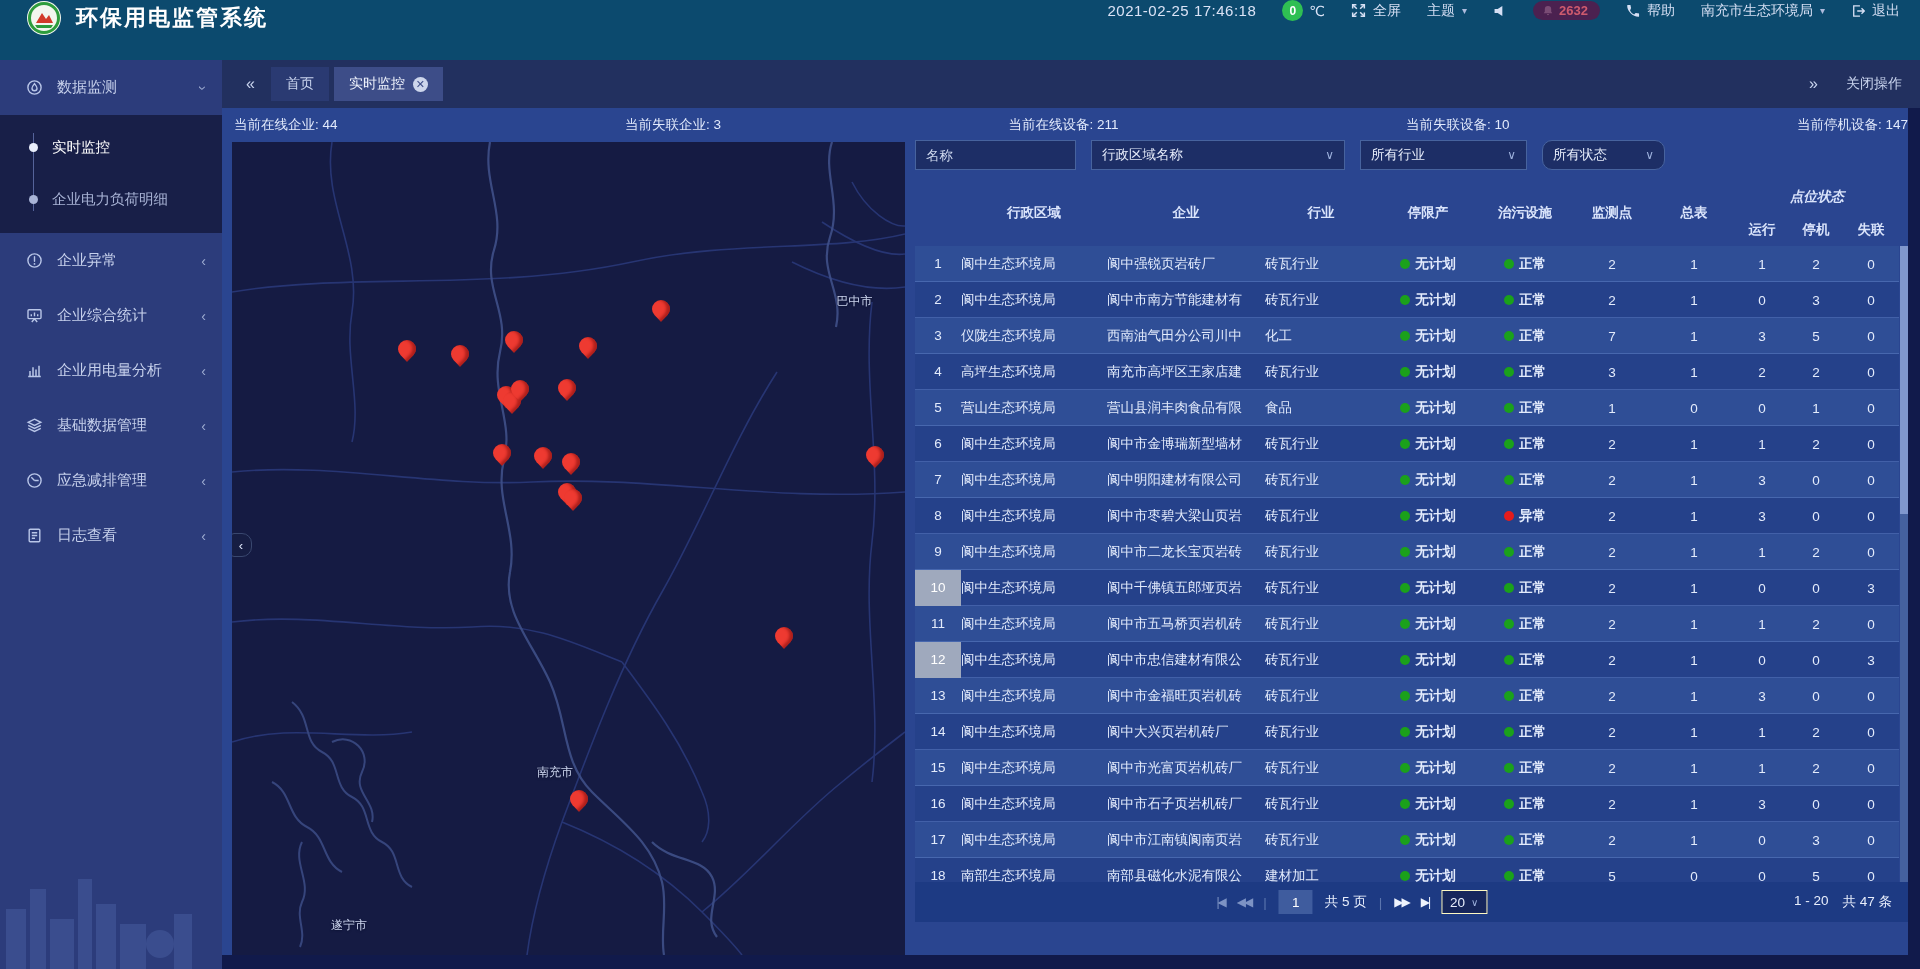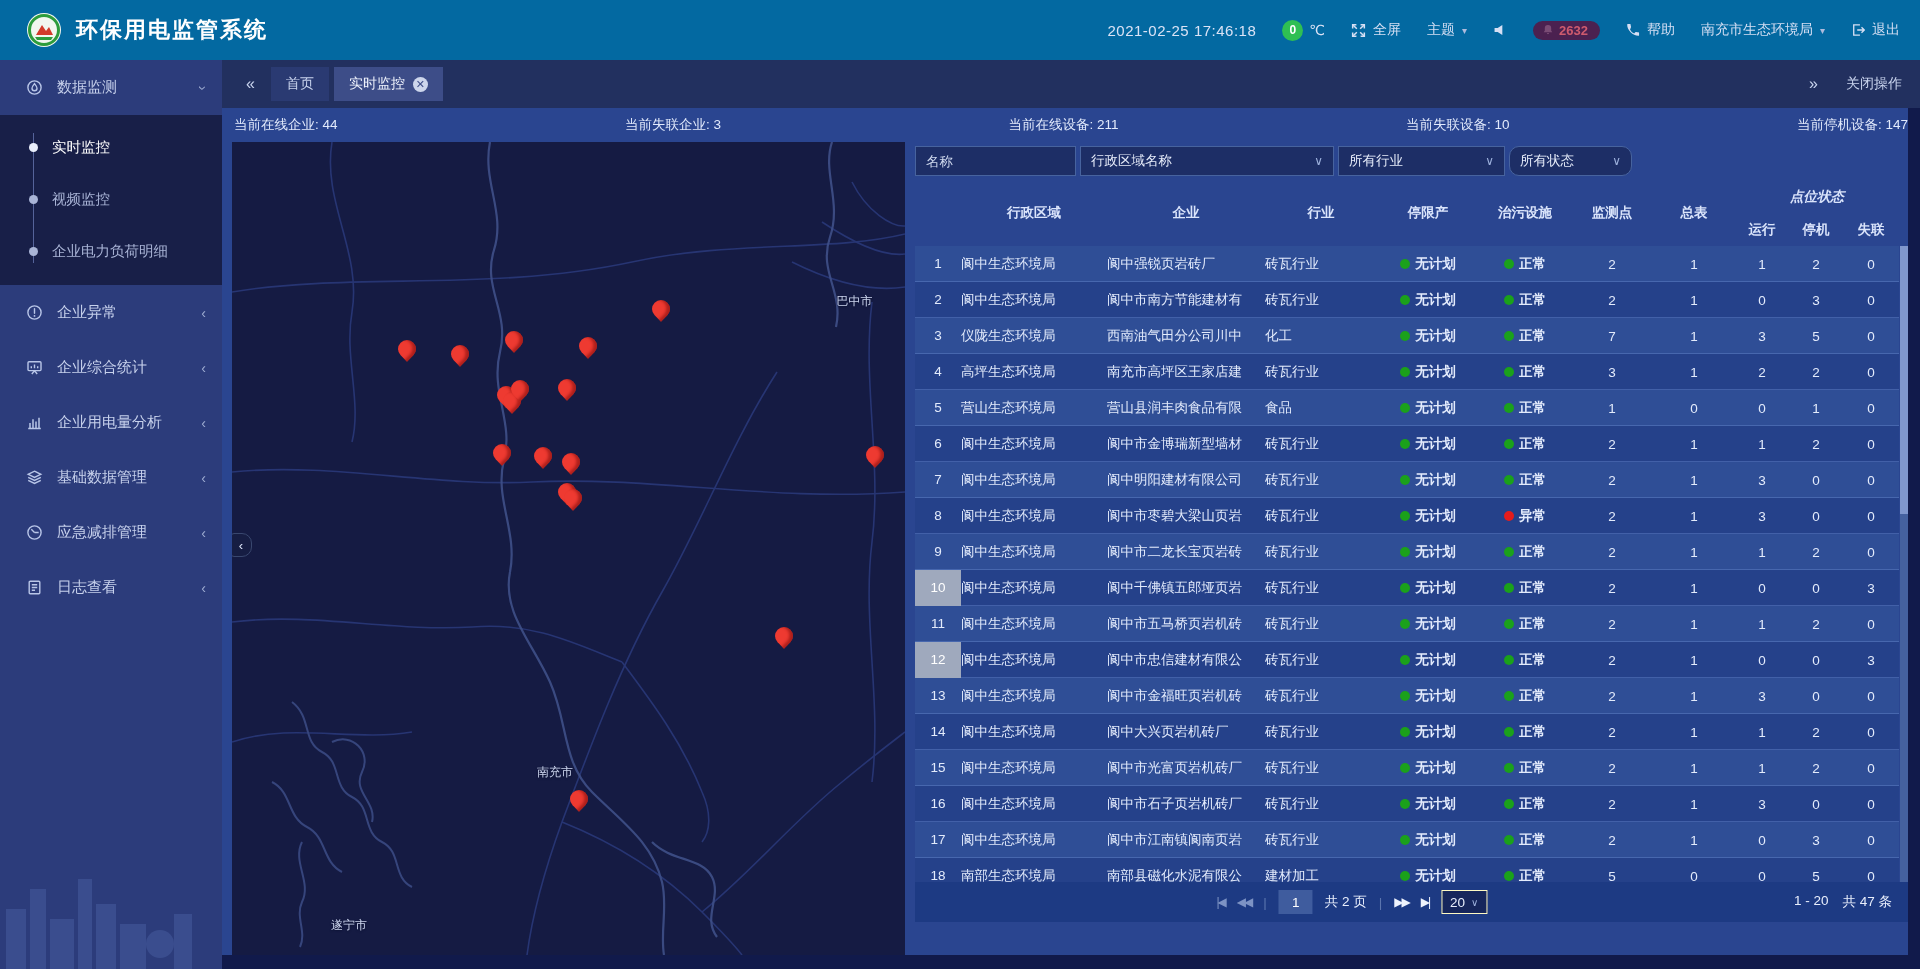--- a/index.html
+++ b/index.html
@@ -1,21 +1,21 @@
 <!DOCTYPE html>
 <html><head>
 <meta charset="utf-8">
 <style>
   * { margin:0; padding:0; box-sizing:border-box; }
   html,body { width:1920px; height:969px; overflow:hidden; }
   body { font-family:"Liberation Sans","DejaVu Sans",sans-serif; background:#111a4b; color:#dfe9fb; }
   .app { width:1920px; height:969px; display:flex; flex-direction:column; }
 
   
-  .hdr { height:60px; background:#0369a1; display:flex; align-items:center; padding:0 20px 0 26px; flex:none; }
+  .hdr { height:60px; background:#0c4a6e; display:flex; align-items:flex-start; padding:0 20px 0 26px; flex:none; }
   .brand { display:flex; align-items:center; gap:14px; }
   .logo { width:36px; height:36px; flex:none; }
   .title { font-size:22px; font-weight:bold; color:#ffffff; letter-spacing:2px; }
   .hdr-right { margin-left:auto; display:flex; align-items:center; gap:26px; font-size:14px; color:#dbe3f6; }
   .clock { font-size:15px; letter-spacing:.5px; }
   .temp { display:flex; align-items:center; gap:6px; }
   .temp-circle { width:21px; height:21px; border-radius:50%; background:#2fbf53; color:#fff; font-size:12px; font-weight:bold; display:flex; align-items:center; justify-content:center; }
   .hbtn { display:flex; align-items:center; gap:7px; cursor:pointer; color:#d6dff4; }
   .hbtn svg { display:block; }
   .caret { font-size:10px; color:#aebbdd; }
@@ -55,21 +55,21 @@
   
   .map { width:673px; margin-left:10px; background:#151b43; position:relative; flex:none; overflow:hidden; }
   .map svg.roads { position:absolute; inset:0; }
   .map-label { position:absolute; transform:translate(-50%,-50%); color:#ccd5ee; font-size:12px; text-shadow:0 1px 2px #0b1030; white-space:nowrap; }
   .pin { position:absolute; width:18px; height:18px; transform:translate(-50%,-100%); }
   .pin i { position:absolute; inset:0; background:#ee3a31; border-radius:50% 50% 50% 0; transform:rotate(-45deg); box-shadow:inset -2px -3px 3px rgba(120,10,10,.55); }
   .map-collapse { position:absolute; left:-2px; top:391px; width:22px; height:24px; background:#161d43; border:1px solid #39476f; border-radius:4px 10px 10px 4px; color:#dfe7fa; display:flex; align-items:center; justify-content:center; font-size:13px; cursor:pointer; }
 
   
   .rp { flex:1; margin-left:10px; display:flex; flex-direction:column; min-width:0; margin-bottom:31px; }
-  .filters { height:24px; margin:4px 0 10px; display:flex; gap:4px; flex:none; }
+  .filters { height:24px; margin:4px 0 10px; display:flex; gap:15px; flex:none;align-items:flex-end; }
   .fbox { height:30px; background:#1d2e66; border:1px solid #47639e; color:#e6ecfa; font-size:13.5px; display:flex; align-items:center; padding:0 10px; }
   .fbox input { background:transparent; border:none; outline:none; color:#e6ecfa; font-size:13.5px; width:100%; font-family:inherit; }
   .fbox input::placeholder { color:#cfd9ee; opacity:1; }
   .fbox.sel { justify-content:space-between; cursor:pointer; }
   .fbox .sel-caret { color:#9db1dd; font-size:12px; margin-left:10px; }
   .f-name { width:161px; } .f-region { width:254px; } .f-industry { width:167px; } .f-status { width:123px;border-radius:10px; }
 
   .tablewrap { flex:1; position:relative; min-height:0; display:flex; flex-direction:column; }
   :root { --cols: 46px 146px 158px 112px 102px 92px 82px 82px 54px 54px 56px; }
   .thead { display:grid; grid-template-columns:var(--cols); grid-template-rows:33px 33px; height:66px; flex:none; font-size:13.5px; font-weight:bold; color:#dae4fb; margin-right:9px; }
@@ -174,24 +174,20 @@
                 <path d="M8.5 4.6c1.7 2.1 2.5 3.5 2.5 4.7a2.5 2.5 0 1 1-5 0c0-1.2.8-2.6 2.5-4.7z"></path>
               </svg>
             </span>
             <span>数据监测</span>
             <span class="sb-chev rot">›</span>
           </div>
           <div class="sb-sub">
             <div class="sb-sub-item active">
               <span class="dot"></span>
               <span>实时监控</span>
-            </div>
-            <div class="sb-sub-item">
-              <span class="dot"></span>
-              <span>视频监控</span>
             </div>
             <div class="sb-sub-item">
               <span class="dot"></span>
               <span>企业电力负荷明细</span>
             </div>
           </div>
           <div class="sb-item">
             <span class="sb-ico">
               <svg width="17" height="17" viewBox="0 0 17 17" fill="none" stroke="currentColor" stroke-width="1.4">
                 <circle cx="8.5" cy="8.5" r="6.6"></circle>
@@ -657,21 +653,21 @@
               <span class="vscroll">
                   <i></i>
                 </span>
 
               <div class="pgbar">
                 <span class="pg-center">
                   <span class="pg-btn dis">|◀</span>
                   <span class="pg-btn dis">◀◀</span>
                   <span class="pg-divider">|</span>
                   <span class="pg-page">1</span>
-                  <span>共 2 页</span>
+                  <span>共 5 页</span>
                   <span class="pg-divider">|</span>
                   <span class="pg-btn">▶▶</span>
                   <span class="pg-btn">▶|</span>
                   <span class="pg-size">
                     <span>20</span>
                     <span class="sel-caret">∨</span>
                   </span>
                 </span>
                 <span class="pg-range">
                   <span>1 - 20</span>

